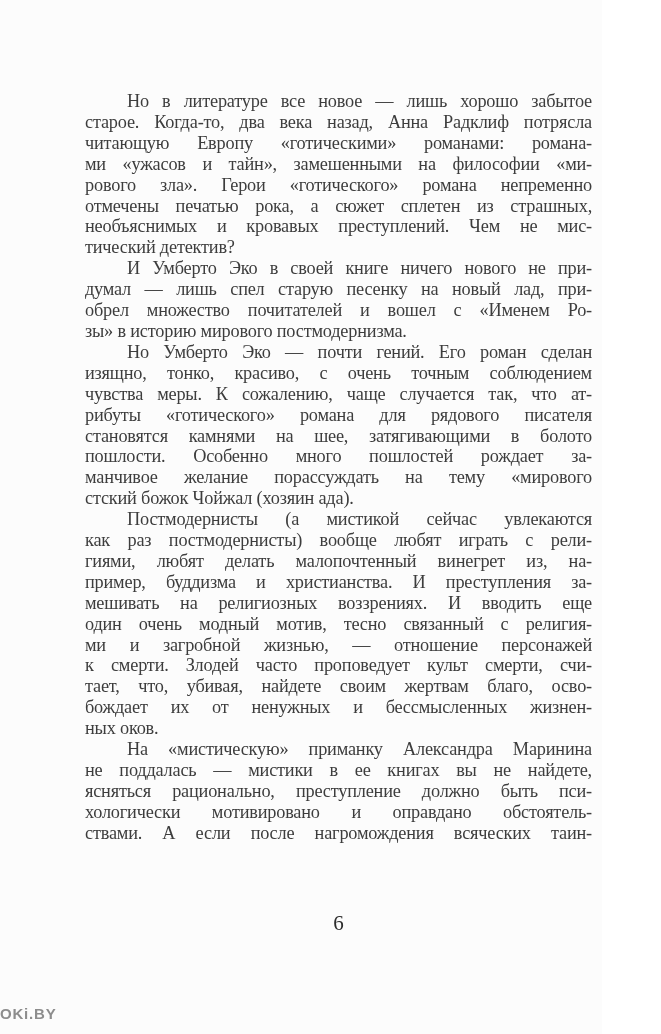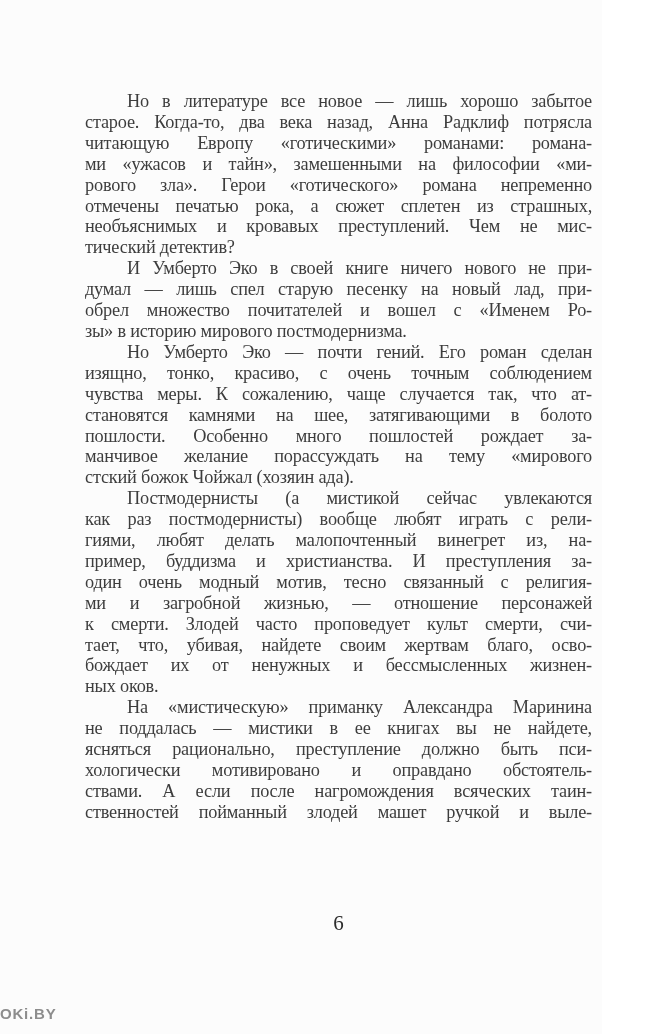--- a/index.html
+++ b/index.html
@@ -84,41 +84,42 @@
       <div class="paragraph">
         <div class="line first">И Умберто Эко в своей книге ничего нового не при-</div>
         <div class="line">думал — лишь спел старую песенку на новый лад, при-</div>
         <div class="line">обрел множество почитателей и вошел с «Именем Ро-</div>
         <div class="line last">зы» в историю мирового постмодернизма.</div>
       </div>
       <div class="paragraph">
         <div class="line first">Но Умберто Эко — почти гений. Его роман сделан</div>
         <div class="line">изящно, тонко, красиво, с очень точным соблюдением</div>
         <div class="line">чувства меры. К сожалению, чаще случается так, что ат-</div>
+        <div class="line">рибуты «готического» романа для рядового писателя</div>
         <div class="line">становятся камнями на шее, затягивающими в болото</div>
         <div class="line">пошлости. Особенно много пошлостей рождает за-</div>
         <div class="line">манчивое желание порассуждать на тему «мирового</div>
         <div class="line last">стский божок Чойжал (хозяин ада).</div>
       </div>
       <div class="paragraph">
         <div class="line first">Постмодернисты (а мистикой сейчас увлекаются</div>
         <div class="line">как раз постмодернисты) вообще любят играть с рели-</div>
         <div class="line">гиями, любят делать малопочтенный винегрет из, на-</div>
         <div class="line">пример, буддизма и христианства. И преступления за-</div>
+        <div class="line">мешивать на религиозных воззрениях. И вводить еще</div>
         <div class="line">один очень модный мотив, тесно связанный с религия-</div>
         <div class="line">ми и загробной жизнью, — отношение персонажей</div>
         <div class="line">к смерти. Злодей часто проповедует культ смерти, счи-</div>
         <div class="line">тает, что, убивая, найдете своим жертвам благо, осво-</div>
         <div class="line">бождает их от ненужных и бессмысленных жизнен-</div>
         <div class="line last">ных оков.</div>
       </div>
       <div class="paragraph">
         <div class="line first">На «мистическую» приманку Александра Маринина</div>
         <div class="line">не поддалась — мистики в ее книгах вы не найдете,</div>
         <div class="line">ясняться рационально, преступление должно быть пси-</div>
         <div class="line">хологически мотивировано и оправдано обстоятель-</div>
         <div class="line">ствами. А если после нагромождения всяческих таин-</div>
-        <div class="line">ственностей пойманный злодей машет ручкой и выле-</div>
       </div>
     </main>
   <div class="page-number">6</div>
   <div class="watermark">OKi.BY</div>
 </div>
 
 </body></html>

